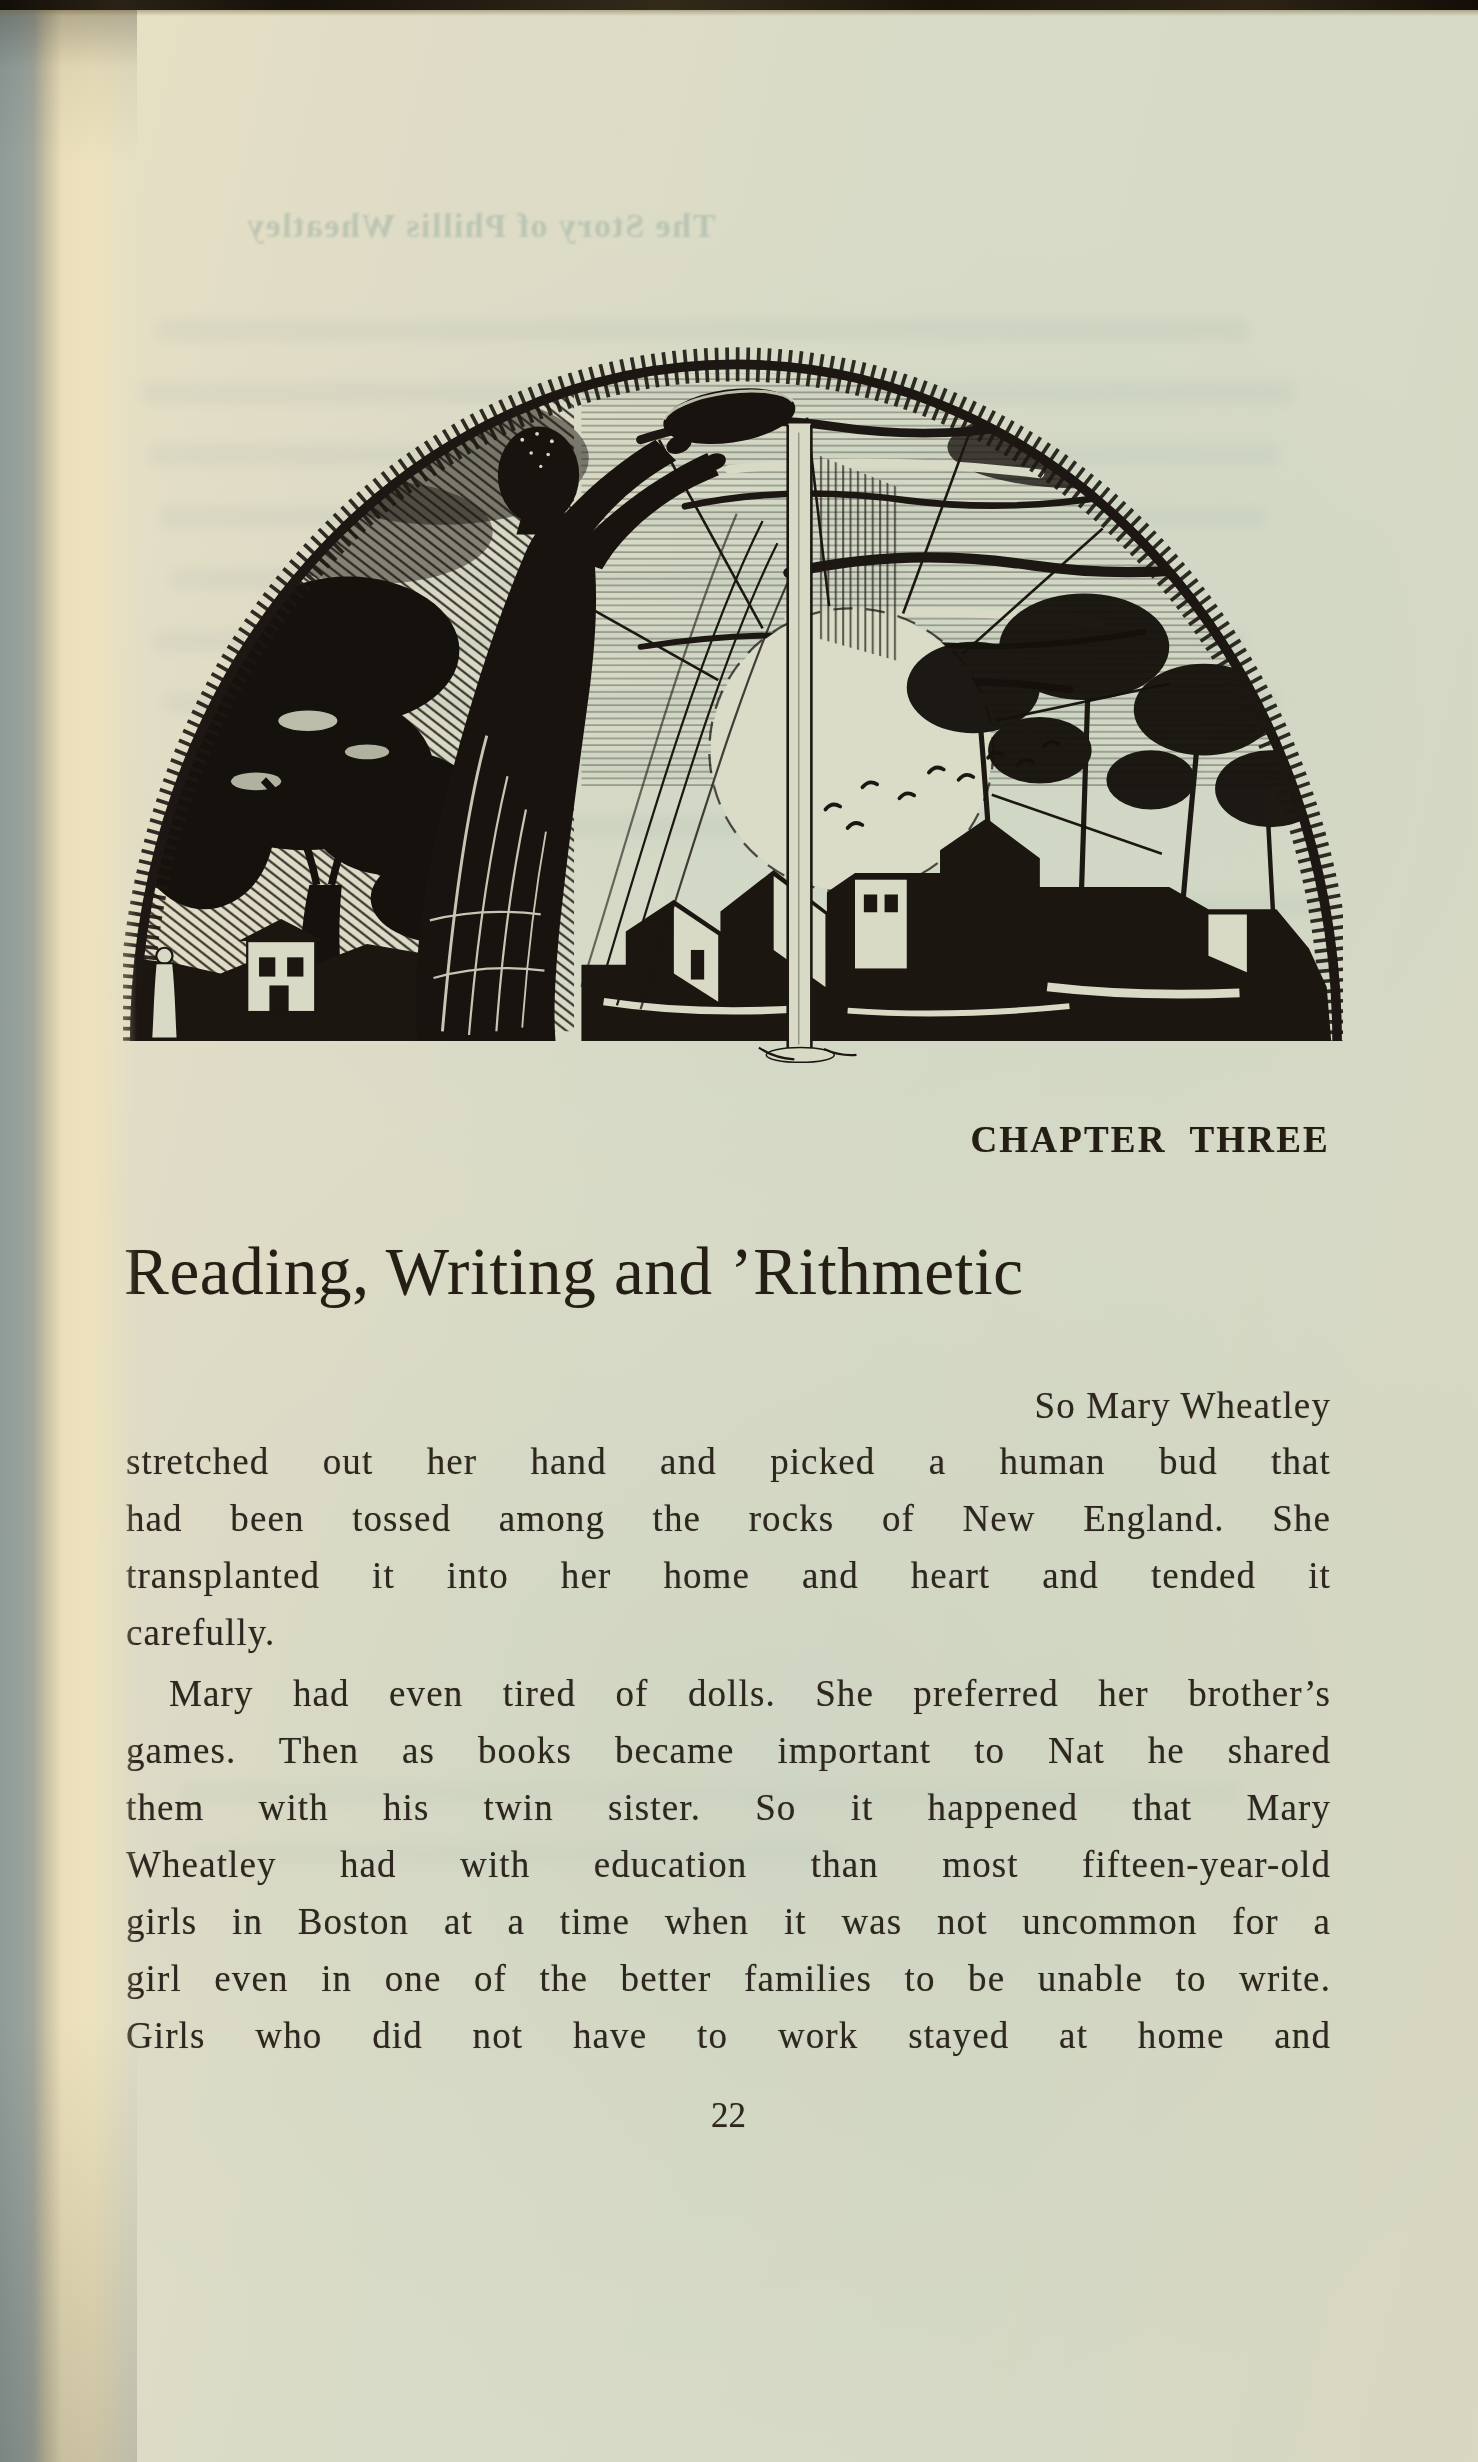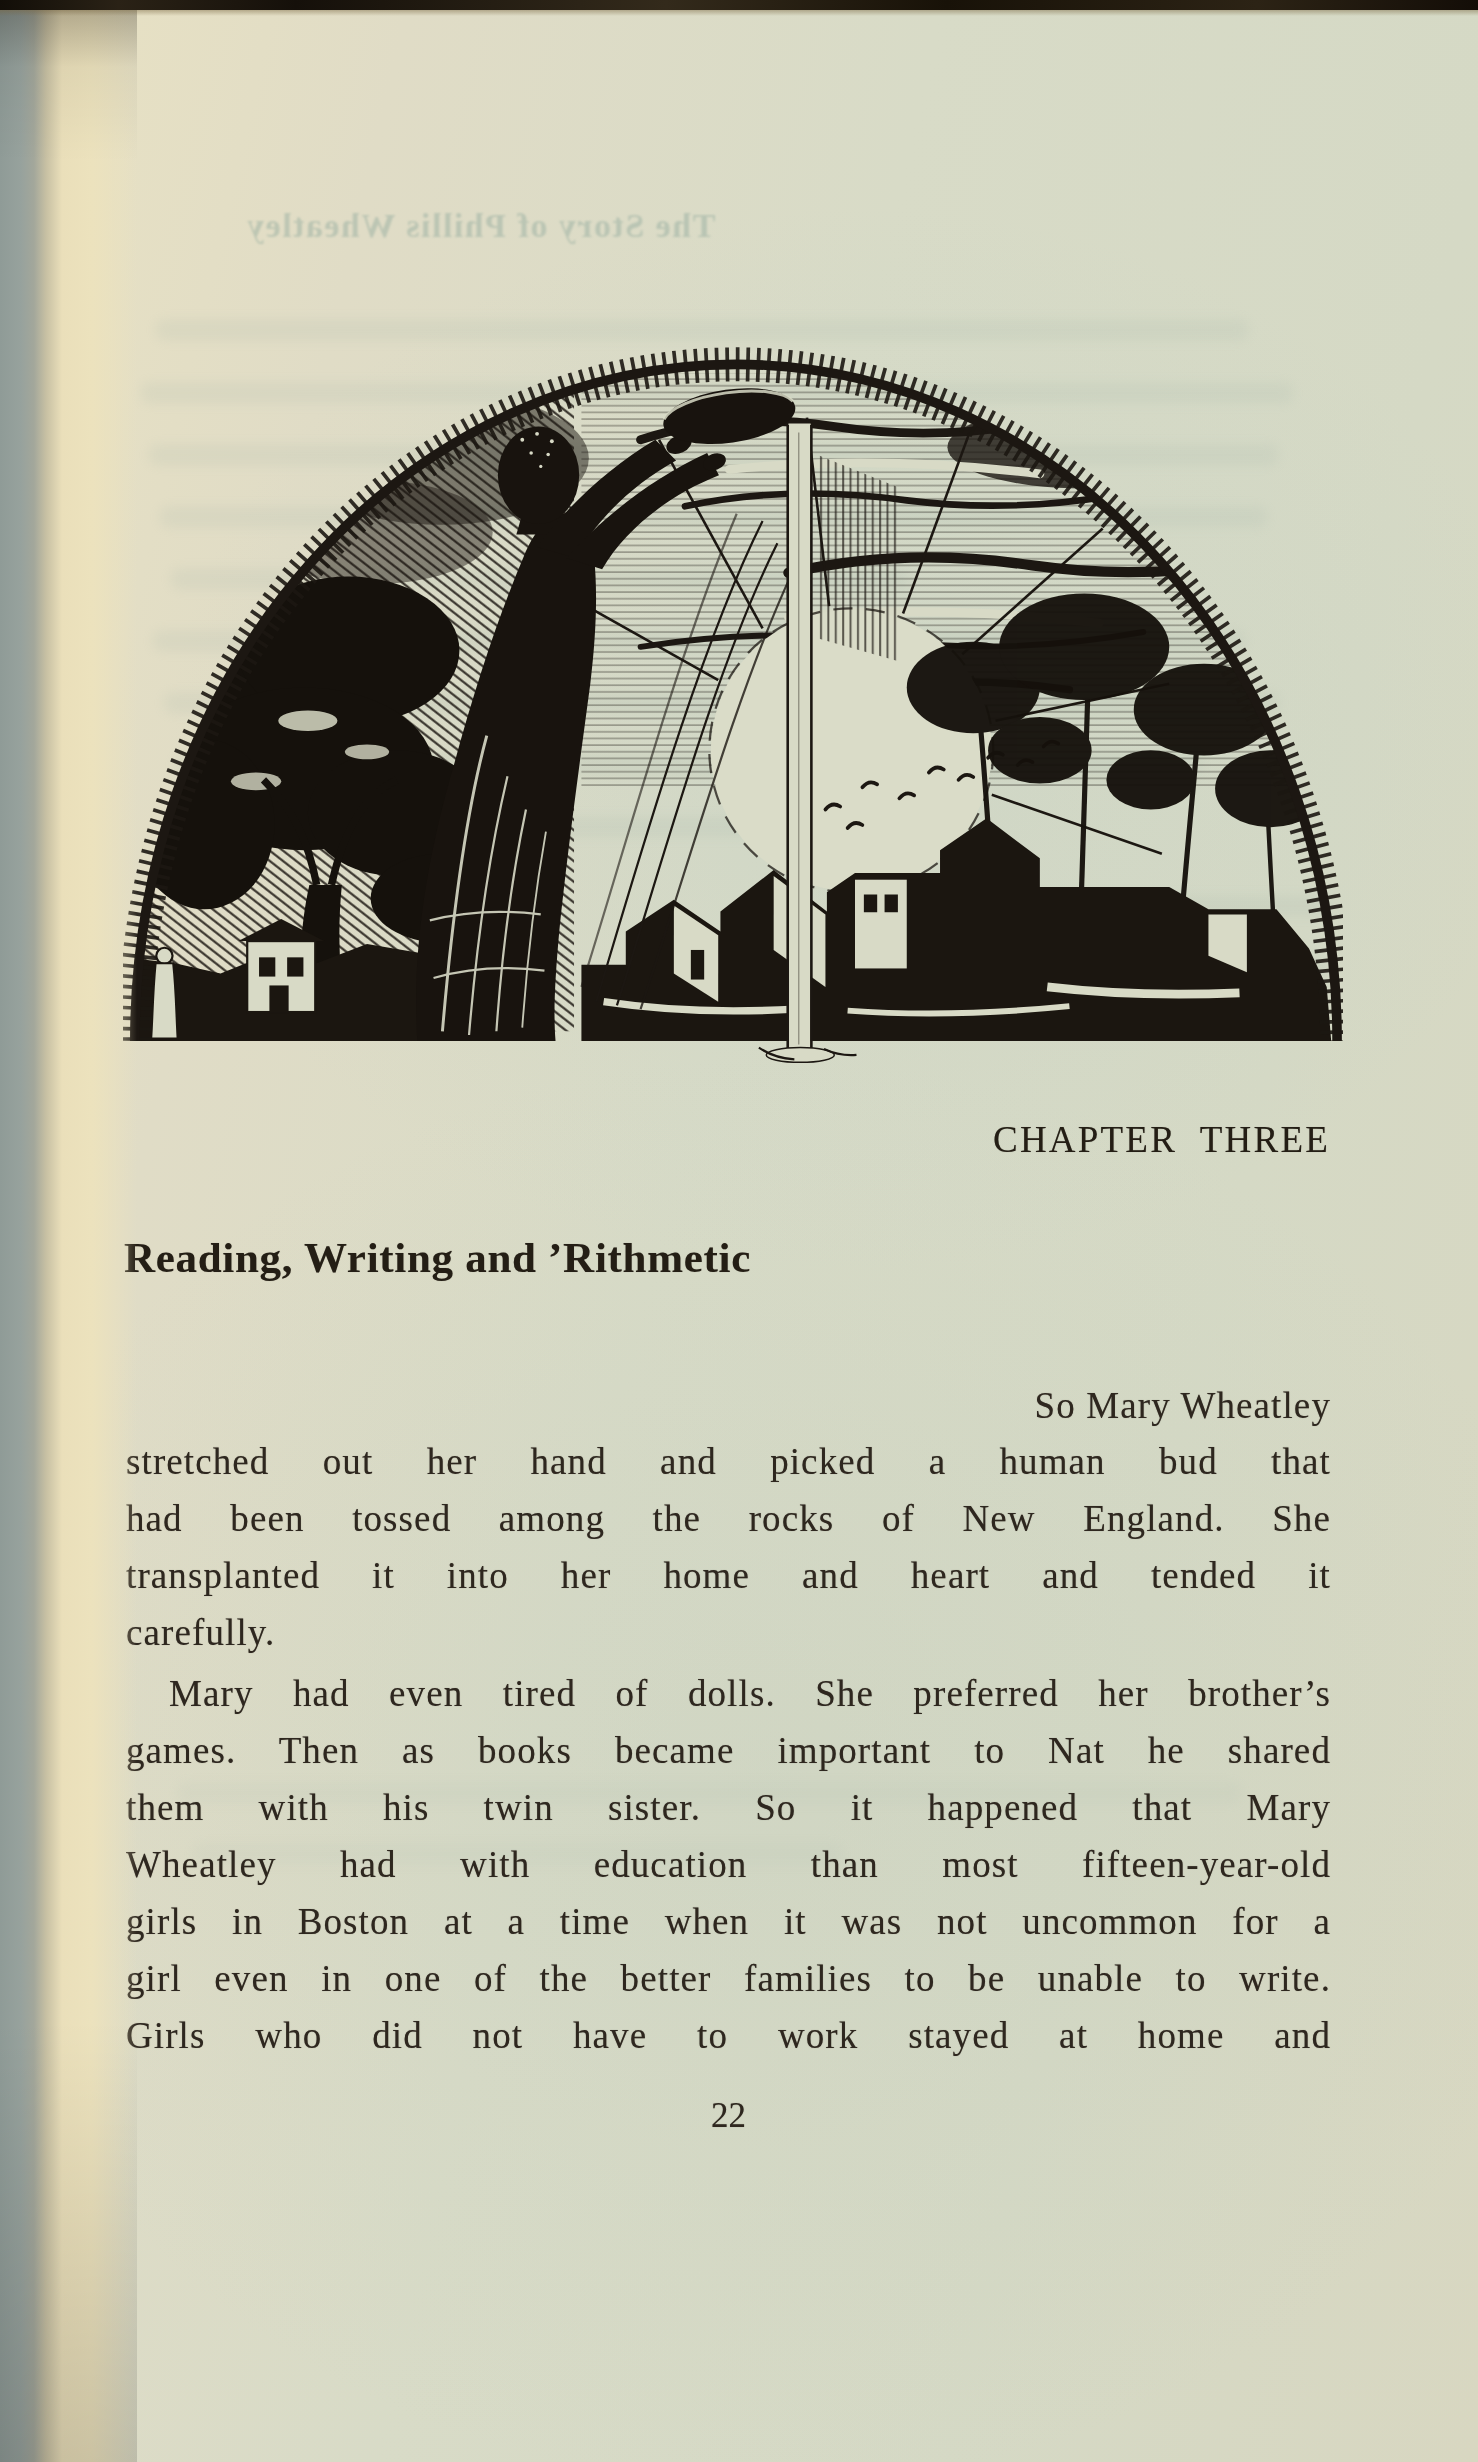--- a/index.html
+++ b/index.html
@@ -43,26 +43,26 @@
     position:absolute;height:22px;border-radius:10.4px;
     background:#9db0a5;opacity:.13;filter:blur(5.2px);
   }
   .gbar.faint{opacity:.08;}
   
   .illus{position:absolute;left:123px;top:336px;width:1220px;height:751px;}
   
   .chap-head{
     position:absolute;left:126px;top:1118px;width:1204px;
     text-align:right;
-    font-size:37px;font-weight:normal;letter-spacing:2.2px;word-spacing:12px;
+    font-size:37px;font-weight:bold;letter-spacing:2.2px;word-spacing:12px;
     color:#241e15;text-shadow:0 0 0.7px rgba(36,30,21,.4);
   }
   .chap-title{
     position:absolute;left:124px;top:1233px;width:1205px;
-    font-size:43px;font-weight:bold;letter-spacing:0.7px;
+    font-size:67px;font-weight:normal;letter-spacing:0.7px;
     color:#241e15;text-shadow:0 0 0.7px rgba(36,30,21,.35);
   }
   .bline{
     position:absolute;left:126px;width:1205px;height:55px;
     font-size:37px;line-height:53px;letter-spacing:1.1px;
     color:#2e271f;text-shadow:0 0 0.9px rgba(46,39,31,.42);
     text-align:justify;text-align-last:justify;
     overflow:hidden;white-space:nowrap;margin-top:12px;
   }
   .bline.right{text-align:right;text-align-last:right;}

